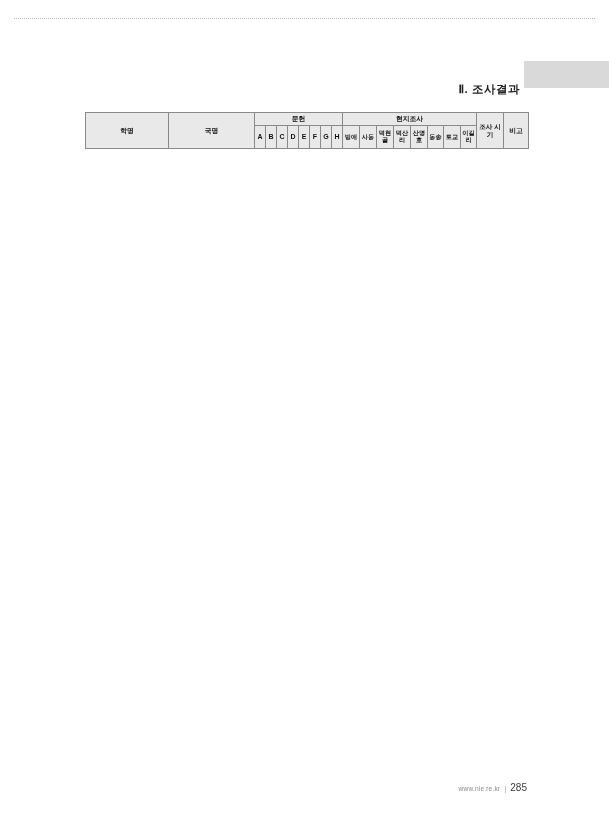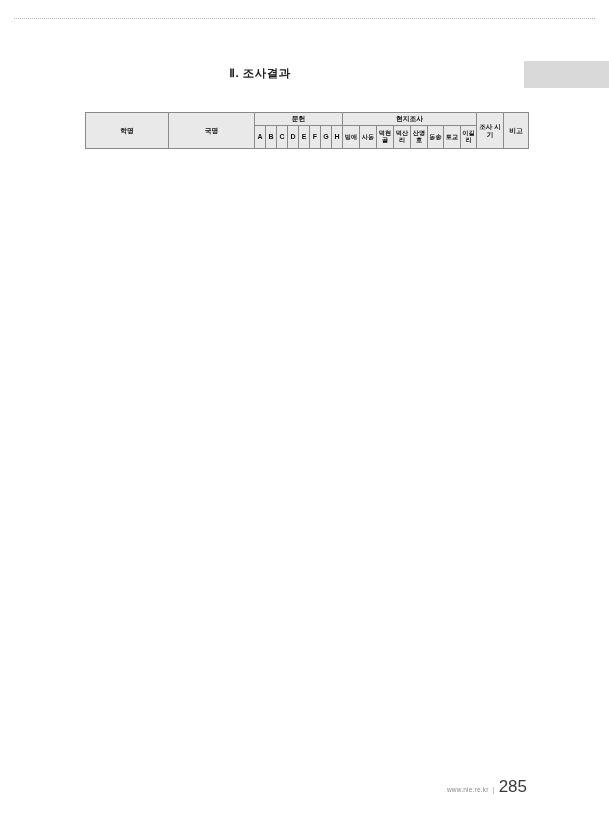--- a/index.html
+++ b/index.html
@@ -2,39 +2,39 @@
 <html><head>
 <meta charset="utf-8">
 <style>
   html,body{margin:0;padding:0;}
   body{
     width:609px;height:840px;position:relative;background:#ffffff;
     font-family:"Liberation Sans", sans-serif;color:#1c1c1c;overflow:hidden;
   }
   .top-rule{position:absolute;left:14px;top:18px;width:581px;border-top:1px dotted #b5b5b5;}
   .hdr-title{
-    position:absolute;top:66px;left:0;width:520px;text-align:center;
+    position:absolute;top:82px;left:0;width:520px;text-align:right;
     font-size:11.5px;font-weight:600;letter-spacing:.5px;color:#222;
   }
   .hdr-tab{position:absolute;top:61px;left:524px;width:85px;height:27px;background:#d9d9d9;}
   .tbl-wrap{position:absolute;left:85px;top:112px;}
   table{border-collapse:collapse;table-layout:fixed;}
   td,th{
     border:1px solid #8a8a8a;padding:0;margin:0;overflow:hidden;
     font-size:6.8px;line-height:1.05;vertical-align:middle;white-space:nowrap;
   }
   th{background:#e9e9e9;font-weight:700;color:#111;}
   .grp{font-size:7.2px;height:13px;}
   .lit-h{font-size:7px;}
   .site-h{font-size:6.2px;white-space:normal;line-height:1.1;height:22px;}
   .period-h{font-size:6.6px;white-space:normal;line-height:1.15;}
   .footer{position:absolute;top:777px;left:0;width:527px;text-align:right;}
   .footer .url{font-size:6.5px;color:#8a8a8a;letter-spacing:.2px;}
   .footer .sep{font-size:8px;color:#aaaaaa;margin:0 4px;}
-  .footer .pagenum{font-size:17px;color:#3a3a3a;font-weight:500;}
+  .footer .pagenum{font-size:10px;color:#3a3a3a;font-weight:500;}
 </style>
 </head>
 <body>
 
 <div class="top-rule"></div>
 <div class="hdr-title">Ⅱ. 조사결과</div>
 <div class="hdr-tab"></div>
 
 <div class="tbl-wrap">
   <table>

